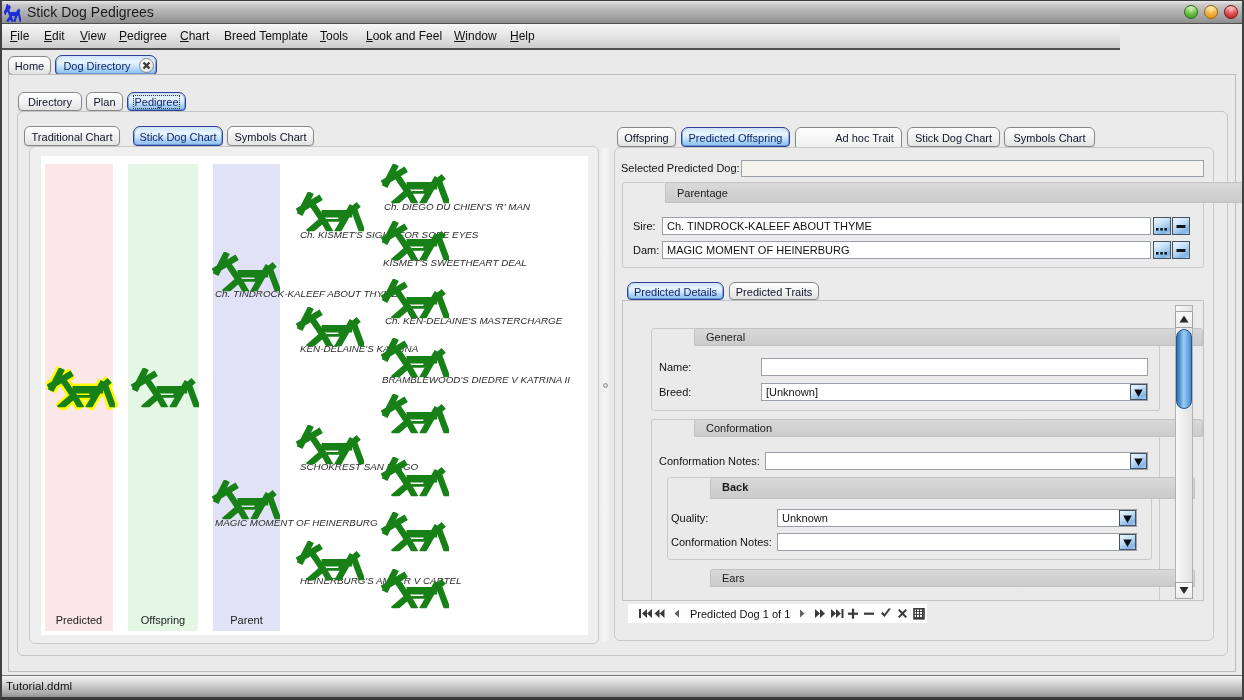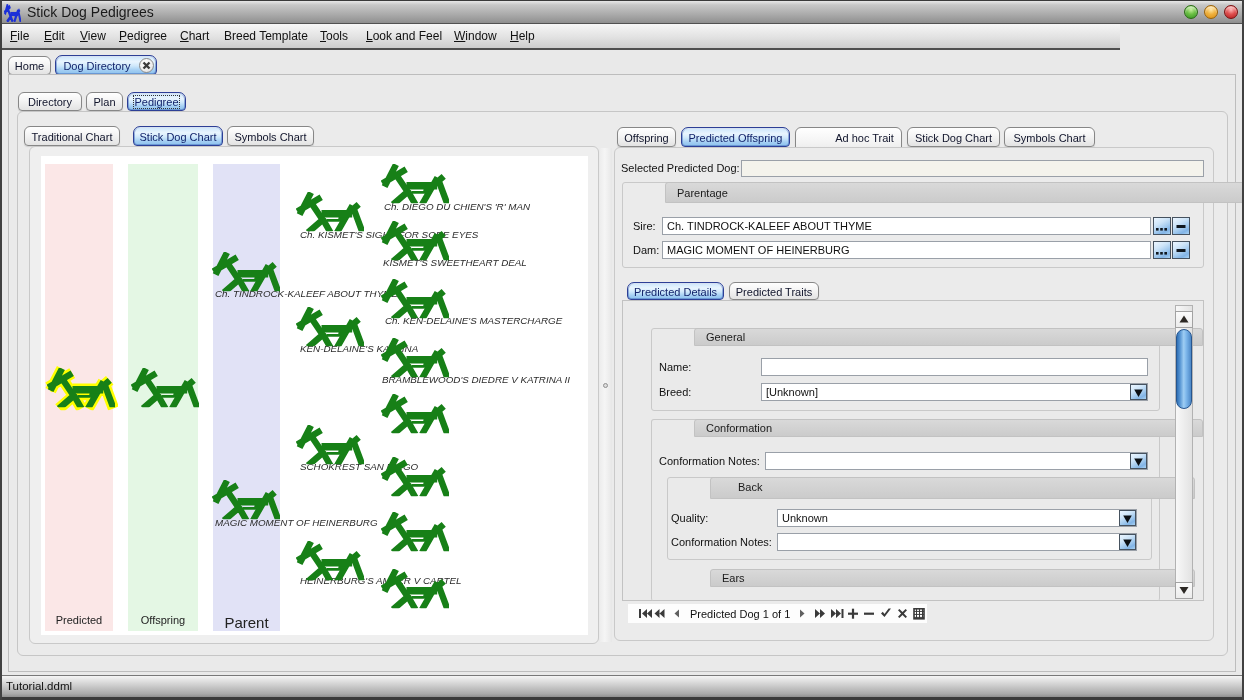--- a/index.html
+++ b/index.html
@@ -99,21 +99,21 @@
 
 <div class="panel" style="left:29px;top:146px;width:570px;height:498px;background:#efefef;"></div>
 <div class="abs" id="chartwhite" style="left:41px;top:156px;width:547px;height:479px;background:#ffffff;">
 
   <div class="abs" style="left:4px;top:8px;width:68px;height:467px;background:#fbe7e7;"></div>
   <div class="abs" style="left:87px;top:8px;width:70px;height:467px;background:#e4f7e4;"></div>
   <div class="abs" style="left:172px;top:8px;width:67px;height:467px;background:#e1e2f6;"></div>
 
   <div class="abs" style="left:4px;top:458px;width:68px;text-align:center;font-size:11px;color:#222;">Predicted</div>
   <div class="abs" style="left:87px;top:458px;width:70px;text-align:center;font-size:11px;color:#222;">Offspring</div>
-  <div class="abs" style="left:172px;top:458px;width:67px;text-align:center;font-size:15px;color:#222;">Parent</div>
+  <div class="abs" style="left:172px;top:458px;width:67px;text-align:center;font-size:11px;color:#222;">Parent</div>
 
   <div class="dogname" style="left:343px;top:45px;">Ch. DIEGO DU CHIEN'S 'R' MAN</div>
   <div class="dogname" style="left:259px;top:73px;">Ch. KISMET'S SIGHT FOR SORE EYES</div>
   <div class="dogname" style="left:342px;top:101px;">KISMET'S SWEETHEART DEAL</div>
   <div class="dogname" style="left:174px;top:132px;">Ch. TINDROCK-KALEEF ABOUT THYME</div>
   <div class="dogname" style="left:344px;top:159px;">Ch. KEN-DELAINE'S MASTERCHARGE</div>
   <div class="dogname" style="left:259px;top:187px;">KEN-DELAINE'S KATRINA</div>
   <div class="dogname" style="left:341px;top:218px;">BRAMBLEWOOD'S DIEDRE V KATRINA II</div>
   <div class="dogname" style="left:259px;top:305px;">SCHOKREST SAN DIEGO</div>
   <div class="dogname" style="left:174px;top:361px;">MAGIC MOMENT OF HEINERBURG</div>
@@ -212,21 +212,21 @@
 
 <div class="grp" style="left:651px;top:419px;width:509px;height:182px;border-bottom:none;"></div>
 <div class="hdr" style="left:651px;top:419px;width:509px;height:18px;line-height:17px;padding-left:11px;">Conformation</div>
 <div class="lbl" style="left:659px;top:455px;">Conformation Notes:</div>
 <div class="fld" style="left:765px;top:452px;width:383px;height:18px;"></div>
 <div class="bluebtn combo" style="left:1130px;top:453px;width:17px;height:16px;"><svg width="15" height="14">
       <polygon points="3.2,4.5 11.8,4.5 7.5,12" fill="#0c1014"></polygon>
     </svg></div>
 
 <div class="grp" style="left:667px;top:477px;width:485px;height:83px;"></div>
-<div class="hdr" style="left:667px;top:477px;width:485px;height:22px;line-height:18px;padding-left:27px;">Back</div>
+<div class="hdr" style="left:667px;top:477px;width:485px;height:22px;line-height:18px;padding-left:11px;font-weight:bold;">Back</div>
 <div class="lbl" style="left:671px;top:512px;">Quality:</div>
 <div class="fld" style="left:777px;top:509px;width:360px;height:18px;line-height:17px;padding-left:4px;">Unknown</div>
 <div class="bluebtn combo" style="left:1119px;top:510px;width:17px;height:16px;"><svg width="15" height="14">
       <polygon points="3.2,4.5 11.8,4.5 7.5,12" fill="#0c1014"></polygon>
     </svg></div>
 <div class="lbl" style="left:671px;top:536px;">Conformation Notes:</div>
 <div class="fld" style="left:777px;top:533px;width:360px;height:18px;"></div>
 <div class="bluebtn combo" style="left:1119px;top:534px;width:17px;height:16px;"><svg width="15" height="14">
       <polygon points="3.2,4.5 11.8,4.5 7.5,12" fill="#0c1014"></polygon>
     </svg></div>

